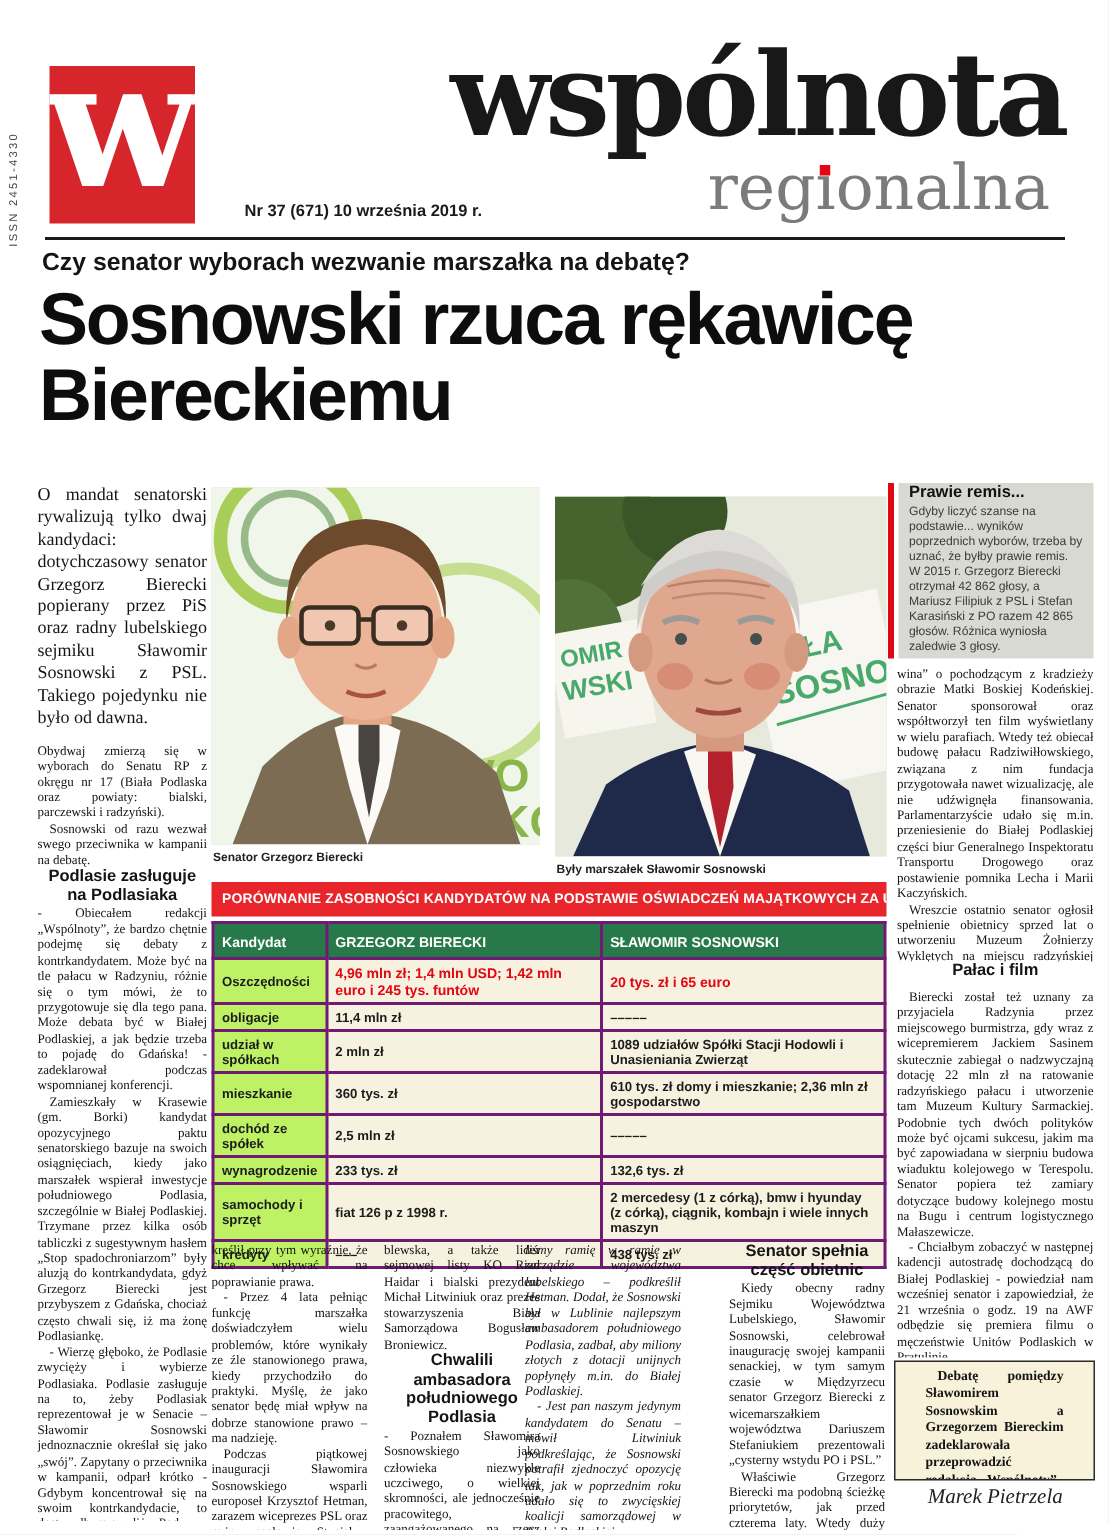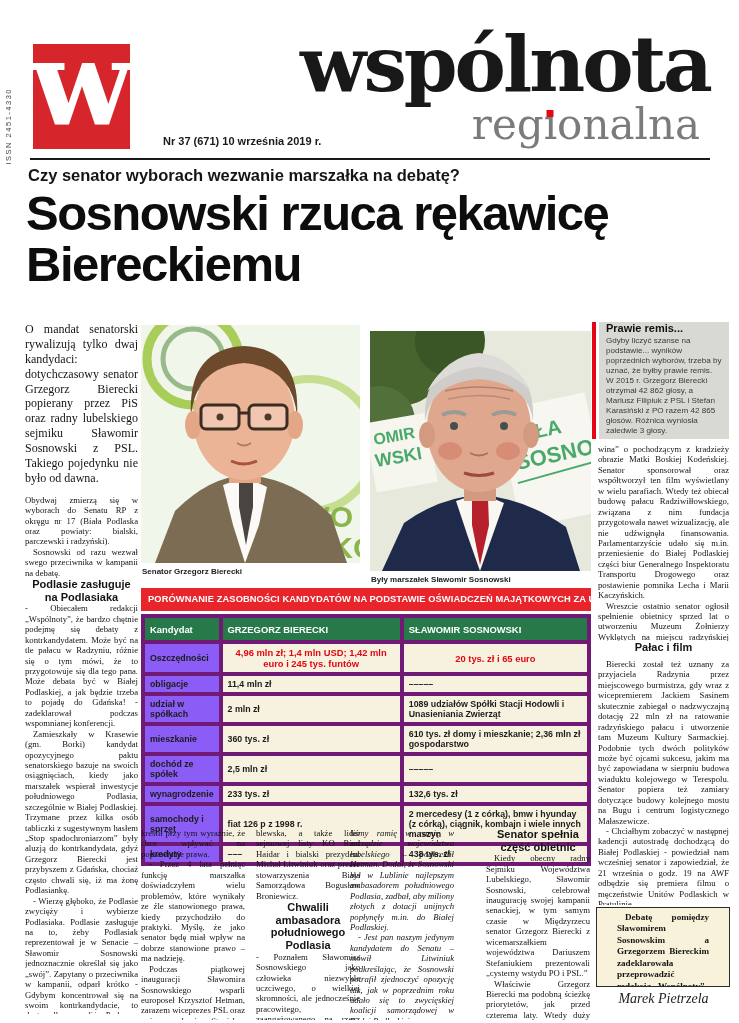--- a/index.html
+++ b/index.html
@@ -38,25 +38,25 @@
   
   .photo{position:absolute;overflow:hidden;background:#dde5d2;}
   .photo svg{display:block;}
   .caption{position:absolute;font:bold 8px "Liberation Sans",sans-serif;color:#222;}
   
   .banner{position:absolute;left:141px;top:588px;width:450px;height:23px;background:#e8252b;
         color:#fff;font:bold 9.3px/23px "Liberation Sans",sans-serif;padding-left:7px;
         box-sizing:border-box;white-space:nowrap;overflow:hidden;letter-spacing:0.1px;}
   .wtable{position:absolute;left:141px;top:614px;width:450px;border-collapse:collapse;
         font-family:"Liberation Sans",sans-serif;font-size:8.8px;font-weight:bold;}
-  .wtable th,.wtable td{border:4px solid #701a75;padding:3px 5px;vertical-align:middle;text-align:left;}
+  .wtable th,.wtable td{border:2px solid #701a75;padding:3px 5px;vertical-align:middle;text-align:left;}
   .wtable thead th{background:#27794a;color:#fff;font-size:9.4px;height:16px;}
-  .wtable td.label{background:#8b5cf6;color:#1c1c1c;}
+  .wtable td.label{background:#bef264;color:#1c1c1c;}
   .wtable td.val{background:#f6f2df;color:#1c1c1c;}
-  .wtable td.red{color:#e30613;font-size:9.4px;text-align:center;}
+  .wtable td.red{color:#e30613;font-size:9.4px;}
   
   .ucol{position:absolute;top:828px;width:104px;height:192px;overflow:hidden;}
   
   .redbar{position:absolute;left:592px;top:322px;width:4px;height:117px;background:#e30613;}
   .graybox{position:absolute;left:599px;top:322px;width:130px;height:117px;background:#d9d9d3;
         box-sizing:border-box;padding:0 7px;font-family:"Liberation Sans",sans-serif;overflow:hidden;}
   .graybox h4{margin:0 0 2px;font-size:11px;color:#111;}
   .graybox p{margin:0;font-size:8.1px;line-height:1.24;color:#3a3a3a;text-align:left;}
   .sb1{position:absolute;left:598px;top:444px;width:131px;height:197px;overflow:hidden;}
   .sb-head{position:absolute;left:598px;top:641px;width:131px;text-align:center;

